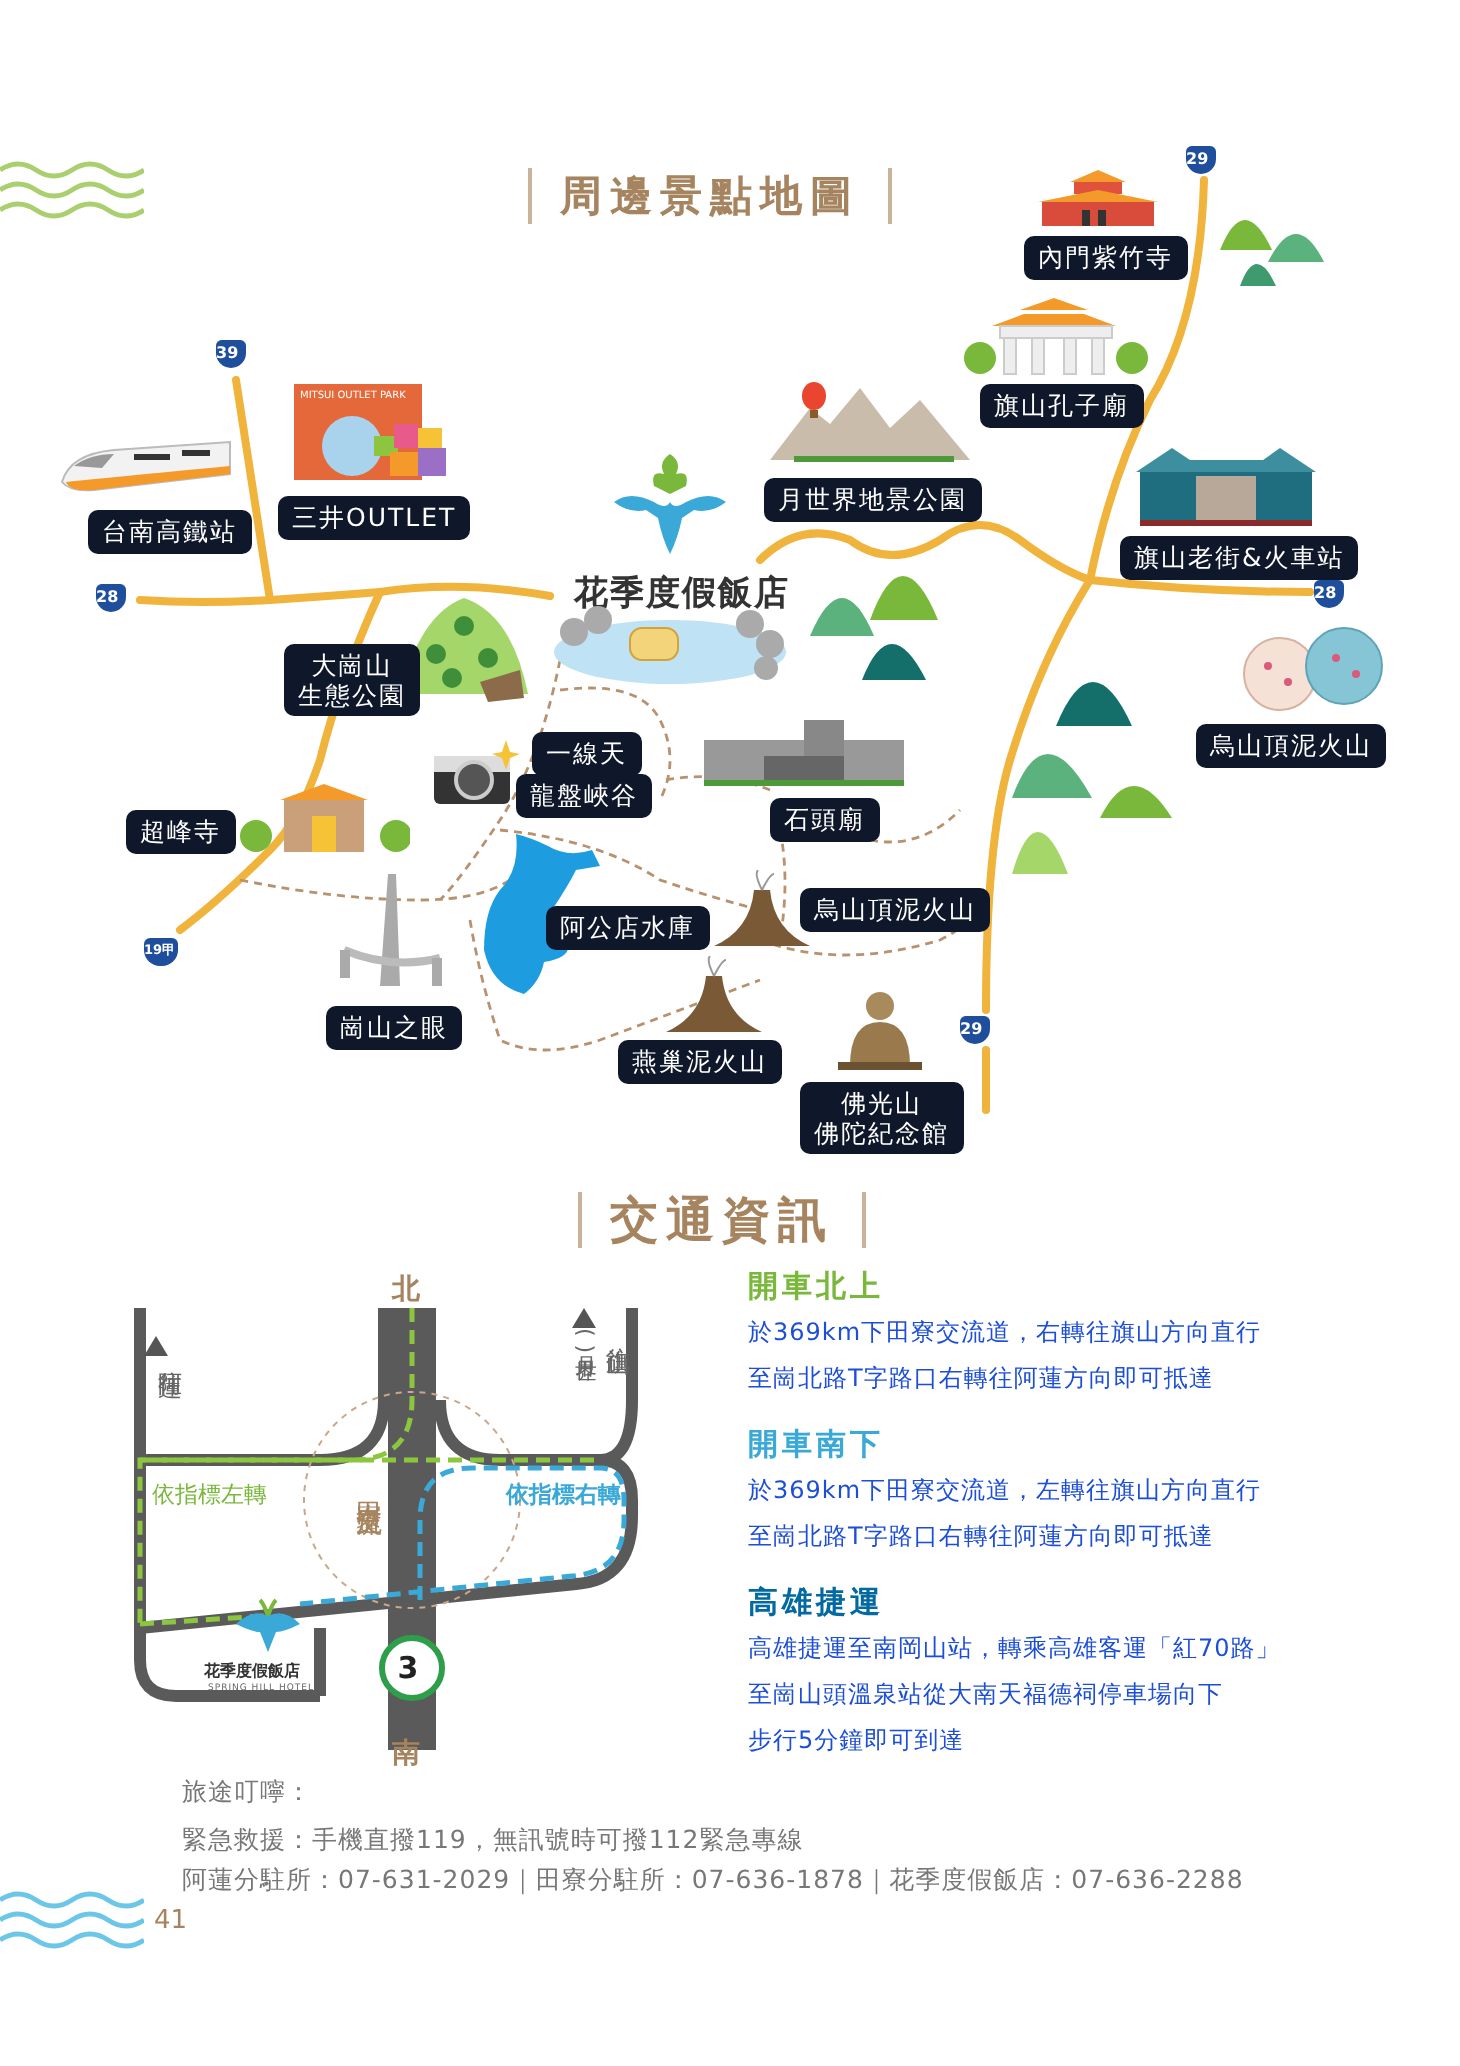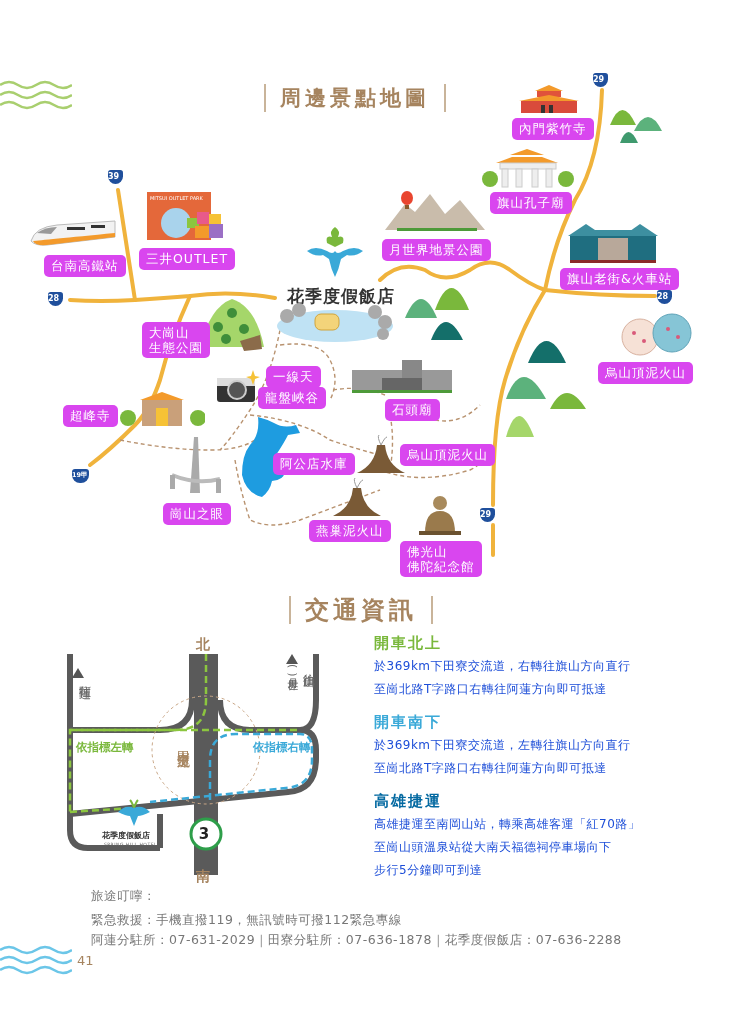--- a/index.html
+++ b/index.html
@@ -1,20 +1,20 @@
 <!DOCTYPE html>
 <html><head>
 <meta charset="utf-8">
 <style>
   html,body{margin:0;padding:0;background:#fff;}
   body{width:730px;height:1033px;position:relative;overflow:hidden;font-family:"DejaVu Sans",sans-serif;}
   .abs{position:absolute;}
   .title{font-family:"DejaVu Serif",serif;color:#a6845f;font-weight:bold;letter-spacing:4px;display:flex;align-items:center;}
   .title .bar{display:inline-block;width:2px;background:#c9b49a;margin:0 14px;}
-  .label{position:absolute;background:#d946ef;color:#fff;font-size:12.5px;padding:3px 7px;border-radius:5px;line-height:16px;white-space:nowrap;letter-spacing:1px;}
+  .label{position:absolute;background:#0f172a;color:#fff;font-size:12.5px;padding:3px 7px;border-radius:5px;line-height:16px;white-space:nowrap;text-align:center;letter-spacing:1px;}
   .shield{position:absolute;width:15px;height:14px;background:#1f4f9c;color:#fff;font-size:8px;font-weight:bold;text-align:left;line-height:13px;border-radius:3px 3px 8px 8px;}
   .hotel-name{font-family:"DejaVu Serif",serif;font-size:17px;font-weight:bold;color:#333;letter-spacing:1px;}
   .dir-head{font-family:"DejaVu Serif",serif;font-weight:bold;font-size:15px;letter-spacing:2px;}
   .dir-text{font-size:12px;color:#1d4ed8;line-height:23px;letter-spacing:0.5px;}
   .foot{font-size:12.5px;color:#777;line-height:20px;letter-spacing:0.5px;}
   .vtext{writing-mode:vertical-rl;font-size:12px;color:#666;letter-spacing:1px;}
 </style>
 </head>
 <body>
 
@@ -284,21 +284,21 @@
   <circle cx="146" cy="194" r="15" fill="#fff" stroke="#2e9e4a" stroke-width="3"></circle>
   <path d="M74 168 Q72 162 70 160 M74 168 Q76 162 78 160" stroke="#7ab83c" stroke-width="2" fill="none"></path>
   <path d="M58 172 Q66 164 74 168 Q82 164 90 172 Q82 176 78 176 L74 186 L70 176 Q66 176 58 172Z" fill="#3aa9d8"></path>
 </svg>
 <div class="abs" style="left:196px;top:636px;font-family:'DejaVu Serif',serif;font-weight:bold;color:#a6845f;font-size:14px;">北</div>
 <div class="abs" style="left:196px;top:868px;font-family:'DejaVu Serif',serif;font-weight:bold;color:#a6845f;font-size:14px;">南</div>
 <div class="abs vtext" style="left:76px;top:676px">往阿蓮</div>
 <div class="abs vtext" style="left:300px;top:664px">往旗山</div>
 <div class="abs vtext" style="left:284px;top:664px;font-size:11px">(月世界)</div>
 <div class="abs vtext" style="left:174px;top:740px;font-family:'DejaVu Serif',serif;color:#a6845f;font-size:13px">田寮交流道</div>
-<div class="abs" style="left:76px;top:740px;font-family:'DejaVu Serif',serif;font-weight:bold;color:#7ab83c;font-size:11.5px">依指標左轉</div>
+<div class="abs" style="left:76px;top:740px;font-family:'DejaVu Serif',serif;font-weight:normal;color:#7ab83c;font-size:11.5px">依指標左轉</div>
 <div class="abs" style="left:253px;top:740px;font-family:'DejaVu Serif',serif;font-weight:bold;color:#3aa9d8;font-size:11.5px">依指標右轉</div>
 <div class="abs" style="left:197px;top:825px;width:14px;text-align:center;font-weight:bold;font-size:15px;color:#222">3</div>
 <div class="abs" style="left:102px;top:830px;font-family:'DejaVu Serif',serif;font-size:8px;color:#333;font-weight:bold">花季度假飯店</div>
 <div class="abs" style="left:104px;top:842px;font-size:4.5px;color:#666;letter-spacing:0.5px">SPRING HILL HOTEL</div>
 
 <div class="abs" style="left:364px;top:634px;width:340px;margin-left:10px;">
   <div>
     <div class="dir-head" style="color:#7ab83c">開車北上</div>
     <div class="dir-text" style="margin-top:2px">於369km下田寮交流道，右轉往旗山方向直行</div>
     <div class="dir-text">至崗北路T字路口右轉往阿蓮方向即可抵達</div>

